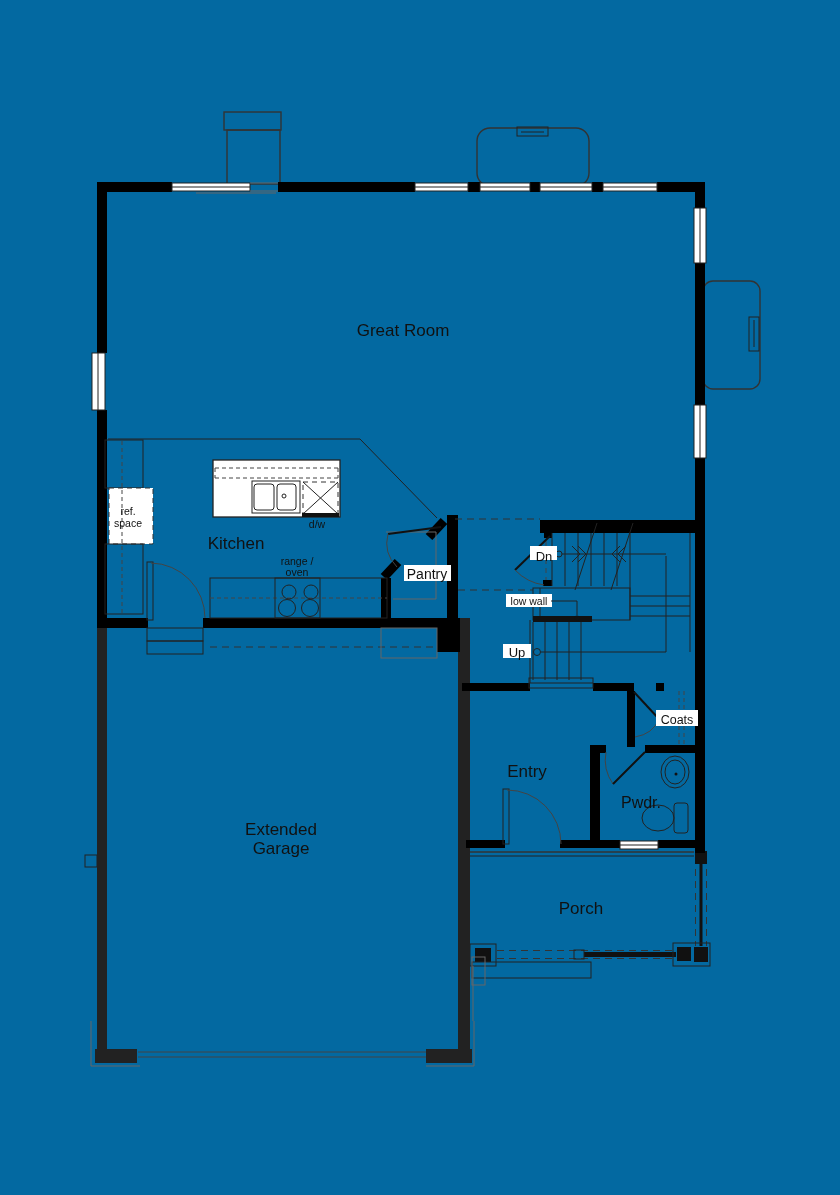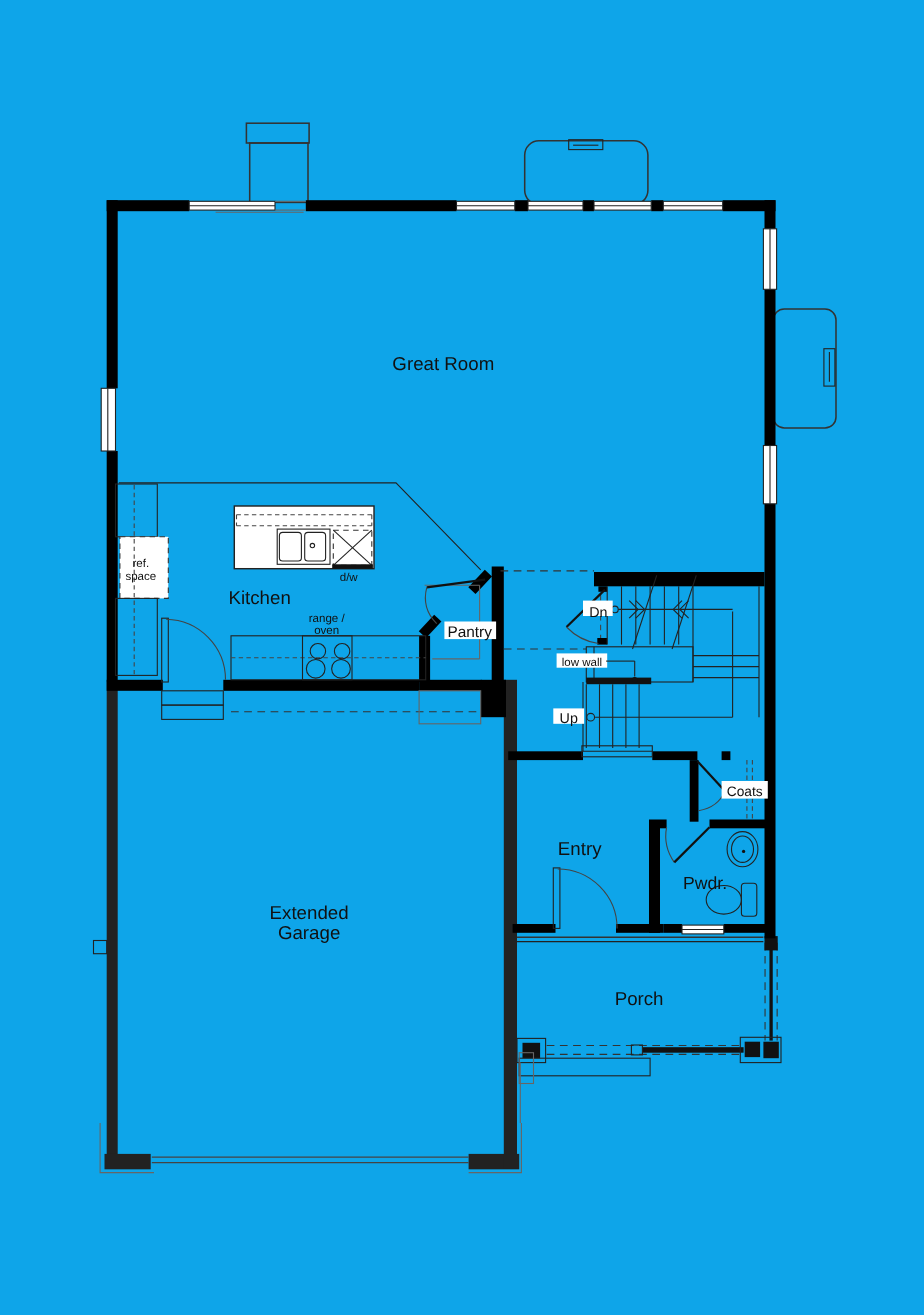--- a/index.html
+++ b/index.html
@@ -1,16 +1,16 @@
 <!DOCTYPE html>
 <html><head>
 <meta charset="utf-8">
 <style>
   html,body{margin:0;padding:0;background:#ffffff;}
-  .plan{position:relative;width:840px;height:1195px;background:#0ea5e9;overflow:hidden;}
+  .plan{position:relative;width:840px;height:1195px;background:#0369a1;overflow:hidden;}
   svg{position:absolute;left:0;top:0;}
   text{font-family:"Liberation Sans","DejaVu Sans",sans-serif;fill:#111;text-anchor:middle;}
   .lbl-lg{font-size:17px;}
   .lbl-16{font-size:16px;}
   .lbl-md{font-size:14px;}
   .lbl-13{font-size:13px;}
   .lbl-sm{font-size:12.5px;}
   .lbl-xs{font-size:10.5px;}
   .wall{fill:#000;}
   .gwall{fill:#222;}

